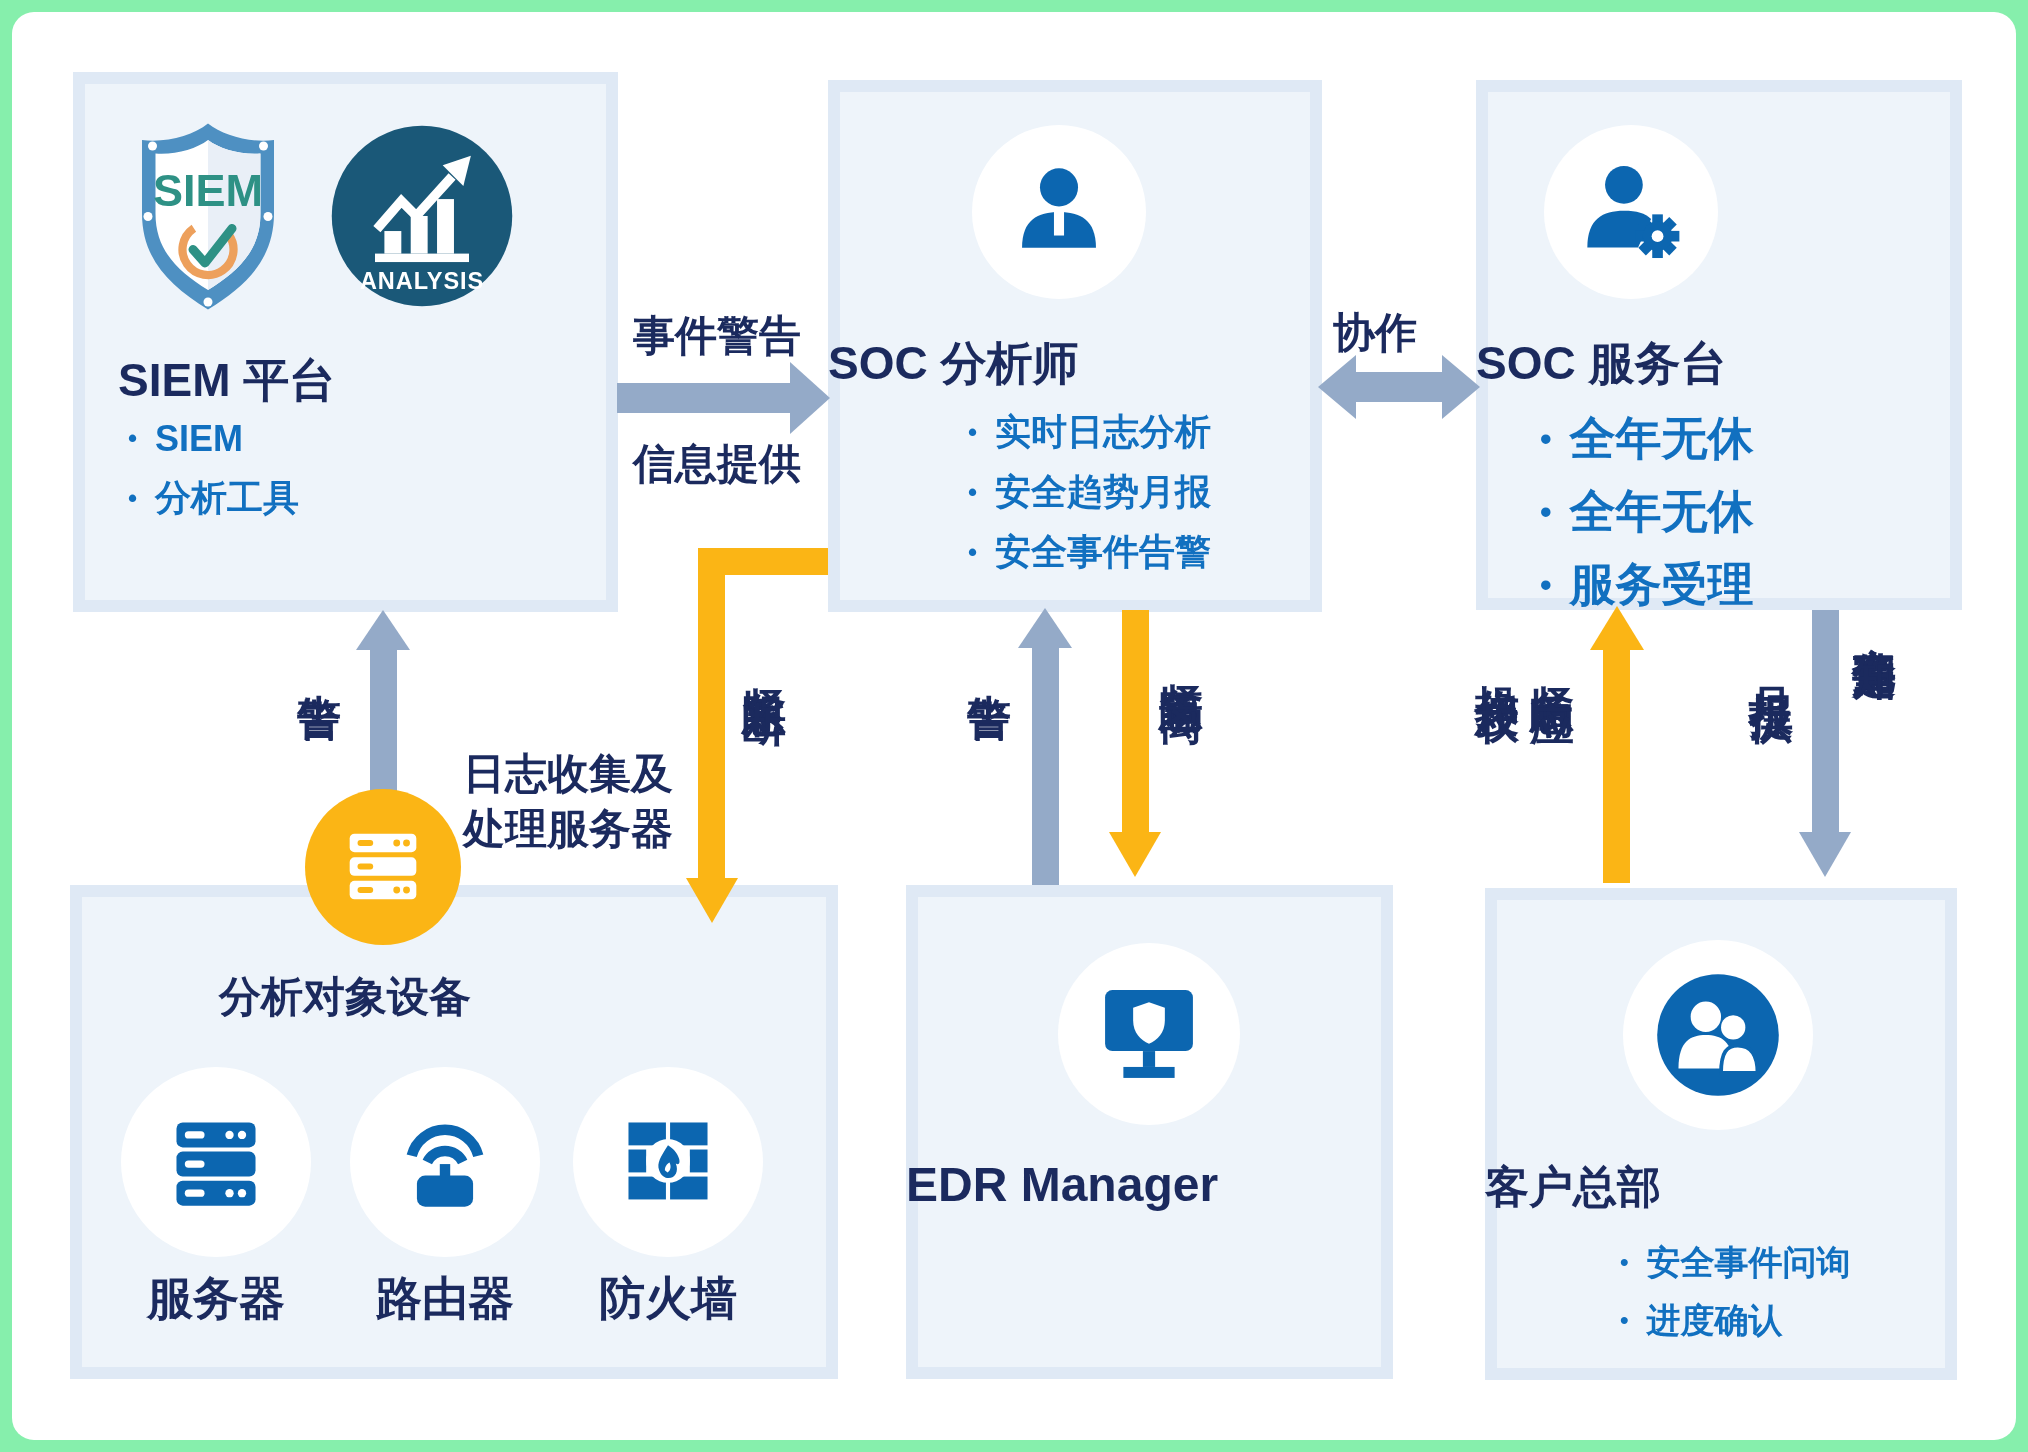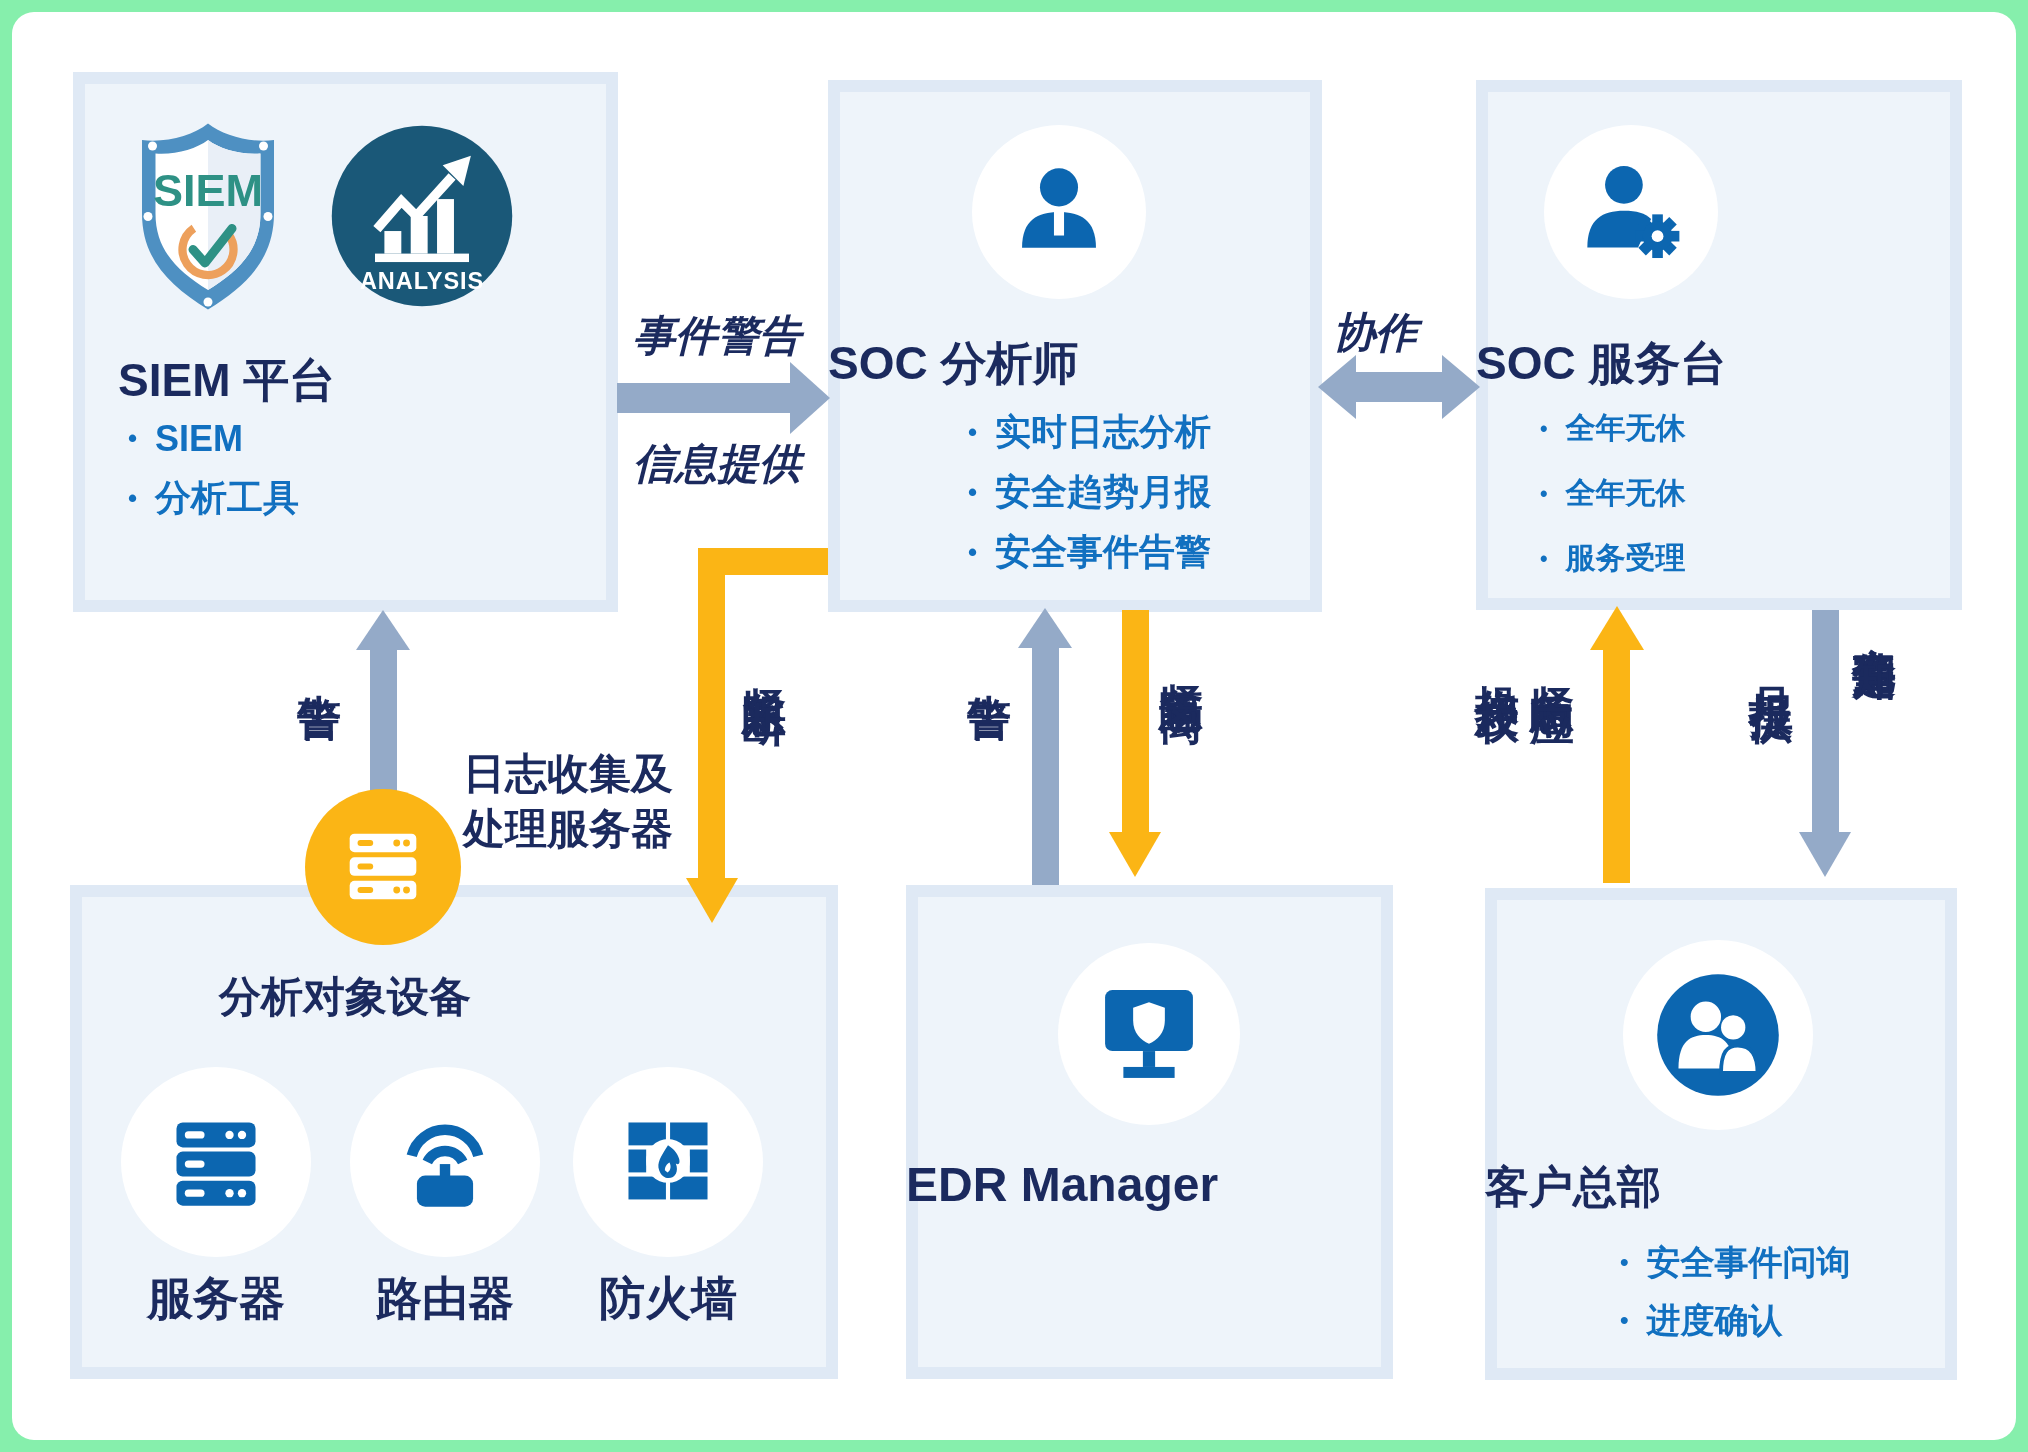--- a/index.html
+++ b/index.html
@@ -11,21 +11,21 @@
   .box-title { position:absolute; font-weight:bold; color:#1b2a5e; }
   .center { left:0; width:100%; }
   .bullets { position:absolute; display:flex; flex-direction:column; }
   .bullet-row { display:flex; align-items:center; gap:18px; color:#1170c0; font-weight:bold; }
   .bullet-row::before { content:"•"; font-size:0.72em; line-height:1; }
   .icon-circle { position:absolute; background:#ffffff; border-radius:50%; display:flex; align-items:center; justify-content:center; }
   .bar { position:absolute; }
   .gray-bg { background:#94aac8; }
   .yellow-bg { background:#fbb515; }
   .head { position:absolute; width:0; height:0; }
-  .hlabel { position:absolute; font-weight:bold; font-size:42px; color:#1b2a5e; text-align:center;font-style:italic; }
+  .hlabel { position:absolute; font-weight:bold; font-size:42px; color:#1b2a5e; text-align:center; }
   .vlabel { position:absolute; writing-mode:vertical-rl; text-orientation:upright; font-weight:bold; font-size:44px; color:#1b2a5e; letter-spacing:5px; line-height:1.08; }
   .device-label { position:absolute; font-weight:bold; font-size:46px; color:#1b2a5e; text-align:center; }
   .log-label { position:absolute; font-weight:bold; font-size:42px; color:#1b2a5e; text-align:center; line-height:1.32; }
 </style>
 </head>
 <body>
 
 <div class="canvas">
   <div class="card"></div>
 
@@ -95,21 +95,21 @@
           <rect x="68" y="52" width="9" height="37" fill="#0c66b0" transform="rotate(0 72.5 70.5)"></rect>
           <rect x="68" y="52" width="9" height="37" fill="#0c66b0" transform="rotate(45 72.5 70.5)"></rect>
           <rect x="68" y="52" width="9" height="37" fill="#0c66b0" transform="rotate(90 72.5 70.5)"></rect>
           <rect x="68" y="52" width="9" height="37" fill="#0c66b0" transform="rotate(135 72.5 70.5)"></rect>
           <circle cx="72.5" cy="70.5" r="12.5" fill="#0c66b0"></circle>
           <circle cx="72.5" cy="70.5" r="5" fill="#ffffff"></circle>
         </g>
       </svg>
     </div>
     <div class="box-title center" style="top:253px; font-size:46px;">SOC 服务台</div>
-    <div class="bullets" style="left:64px; top:328px; gap:24px; font-size:30px;">
+    <div class="bullets" style="left:64px; top:328px; gap:11px; font-size:46px;">
       <div class="bullet-row">全年无休</div>
       <div class="bullet-row">全年无休</div>
       <div class="bullet-row">服务受理</div>
     </div>
   </div>
 
   <div class="box" style="left:70px; top:885px; width:745px; height:494px;padding-left:23px;">
     <div class="box-bg"></div>
     <div class="box-title" style="left:75px; top:84px; width:400px; text-align:center; font-size:42px;">分析对象设备</div>
 

